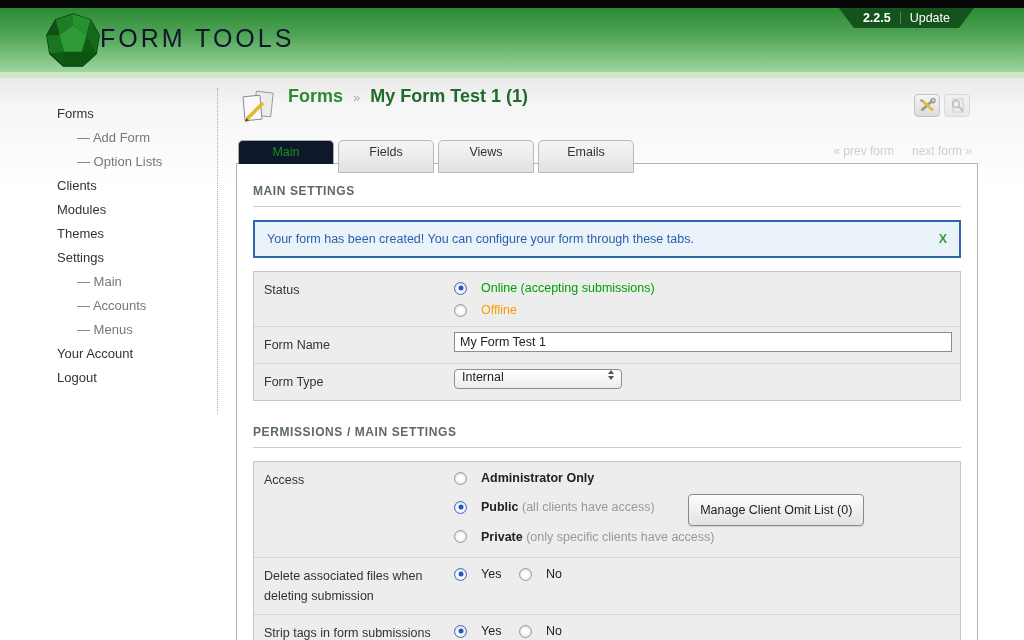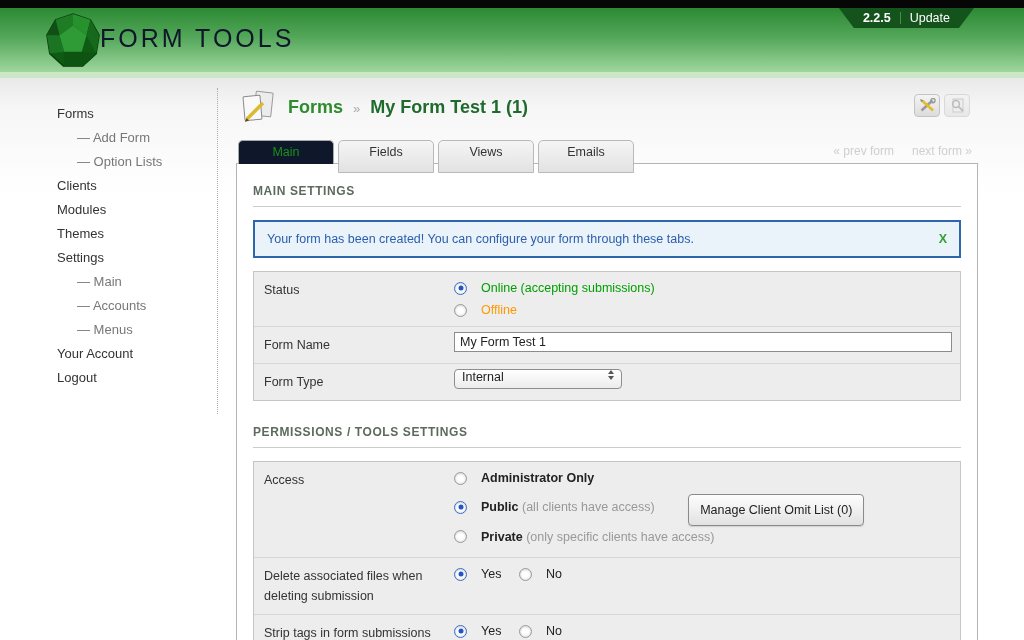--- a/index.html
+++ b/index.html
@@ -28,21 +28,21 @@
 
   
   .sidebar { position:absolute; top:78px; left:0; width:217px; bottom:0; padding:24px 0 0 57px; }
   .sidebar-divider { position:absolute; top:88px; left:217px; height:326px; border-left:1px dotted #ababab; }
   .nav-item { display:block; font-size:13px; color:#333; text-decoration:none; line-height:24px; cursor:pointer; }
   .nav-item.sub { color:#777; padding-left:20px; }
 
   
   .main { position:absolute; top:78px; left:236px; width:744px; height:562px; }
   .crumb-icon { position:absolute; top:12px; left:2px; }
-  .page-title { position:absolute; top:19px; left:52px; font-size:18px; font-weight:bold; }
+  .page-title { position:absolute; top:8px; left:52px; font-size:18px; font-weight:bold; }
   .pt-root { color:#2e8b2e; cursor:pointer; }
   .pt-sep { color:#a9a9a9; font-size:13px; font-weight:normal; padding:0 5px; }
   .pt-current { color:#1f6b2d; }
   .tool-btns { position:absolute; top:16px; right:10px; display:flex; gap:4px; }
   .tool-btn { width:26px; height:23px; border:1px solid #c3c3c3; border-radius:4px;
     background:linear-gradient(#f4f4f4,#dcdcdc); display:flex; align-items:center; justify-content:center; cursor:pointer; }
   .tool-btn.disabled { opacity:.55; }
 
   
   .tabs { position:absolute; top:62px; left:2px; height:24px; display:flex; z-index:3; }
@@ -232,21 +232,21 @@
             <span class="stepper">
               <span class="tri-up"></span>
                   <span class="tri-dn"></span>
             </span>
           </div>
         </td>
       </tr>
     </tbody>
       </table>
 
-    <div class="section-title second">PERMISSIONS / TOOLS SETTINGS</div>
+    <div class="section-title second">PERMISSIONS / MAIN SETTINGS</div>
 
     <table class="settings">
       <tbody>
           <tr>
         <td class="lbl">Access</td>
         <td class="val">
           <div class="access-line">
             <span class="ropt">
               <span class="radio"></span>
               <span class="opt-name">Administrator Only</span>

